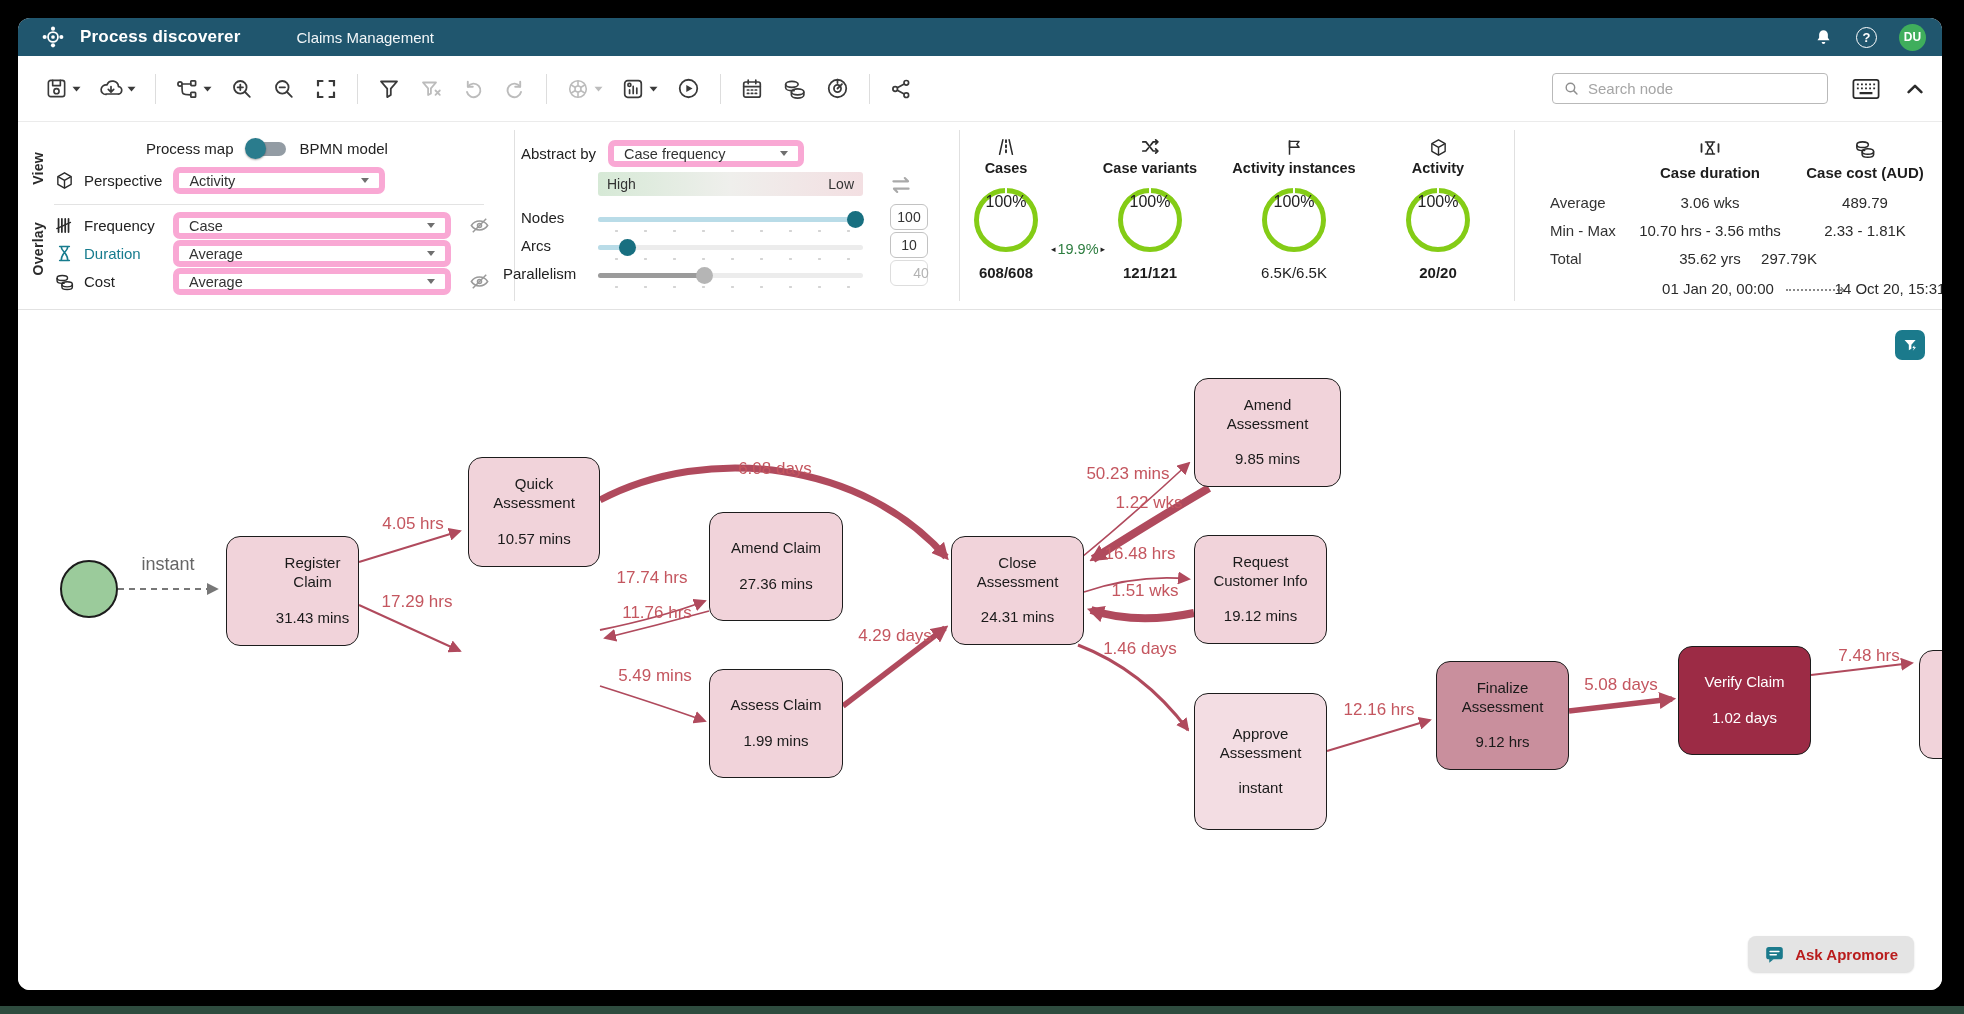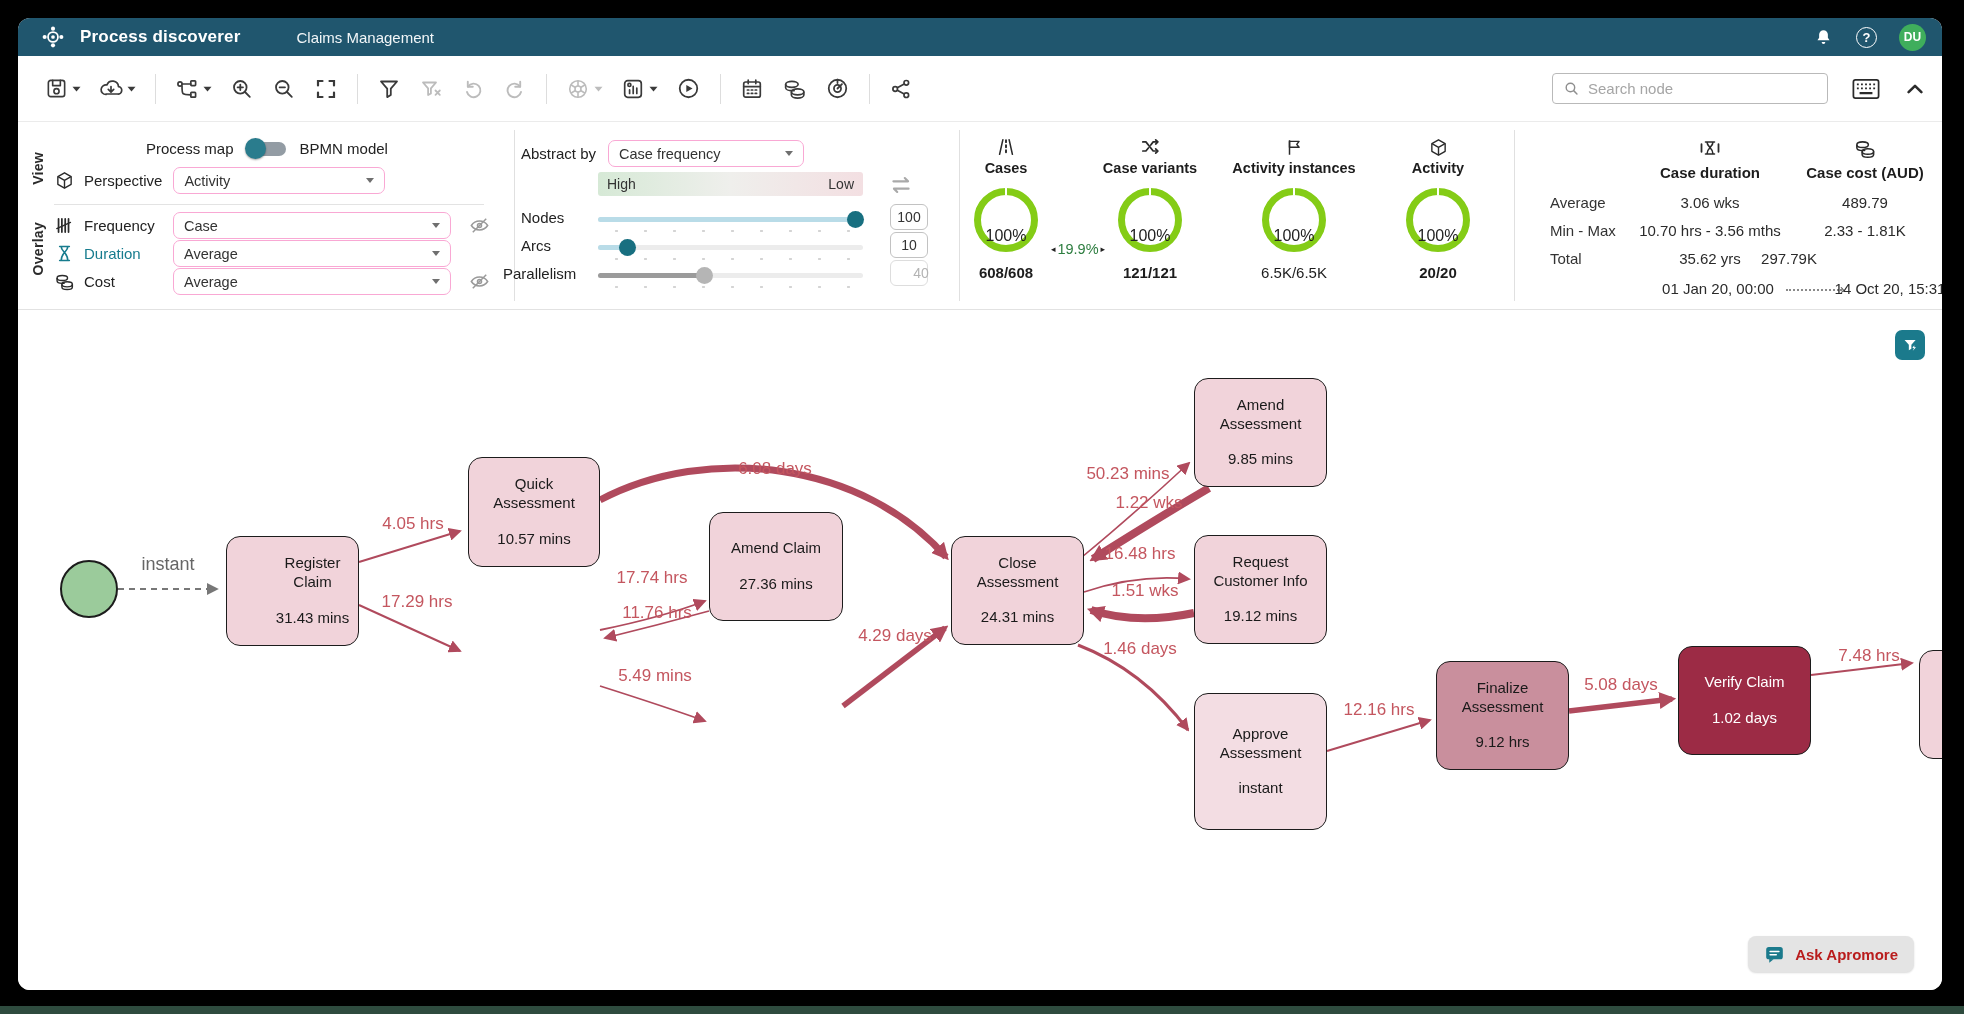--- a/index.html
+++ b/index.html
@@ -27,40 +27,40 @@
 .search-box { width:276px; height:31px; border:1px solid #b9b9b9; border-radius:4px; display:flex; align-items:center; padding:0 10px; gap:8px; color:#9a9a9a; }
 .search-box input { border:none; outline:none; flex:1; font-size:15px; font-family:"Liberation Sans",sans-serif; color:#444; }
 .search-box input::placeholder { color:#a5a5a5; }
 
 
 .controls { height:188px; position:relative; border-bottom:1px solid #e2e2e2; flex:0 0 auto; background:#fff; }
 .vsep { position:absolute; top:8px; bottom:8px; width:1px; background:#e0e0e0; }
 .vlabel { position:absolute; writing-mode:vertical-rl; transform:rotate(180deg); font-weight:700; font-size:14px; color:#2b2b2b; letter-spacing:.3px; }
 .ctl-row { position:absolute; display:flex; align-items:center; }
 .ctl-label { font-size:15px; color:#222; }
-.select { height:27px; border:1px solid #f9a8d4; border-radius:7px; display:flex; align-items:center; padding:0 10px; font-size:14.5px; color:#333; justify-content:space-between; background:#fff; cursor:pointer; }
+.select { height:27px; border:6px solid #f9a8d4; border-radius:7px; display:flex; align-items:center; padding:0 10px; font-size:14.5px; color:#333; justify-content:space-between; background:#fff; cursor:pointer; }
 .sel-caret { width:0; height:0; border-left:4.5px solid transparent; border-right:4.5px solid transparent; border-top:5.5px solid #6f6f6f; margin-left:10px; }
 .toggle { width:38px; height:14px; background:#939ca4; border-radius:7px; position:relative; cursor:pointer; }
 .toggle .knob { position:absolute; left:-3px; top:-4px; width:21px; height:21px; border-radius:50%; background:#2a7c8d; box-shadow:0 1px 2px rgba(0,0,0,.35); }
 .hdivider { position:absolute; height:1px; background:#e3e3e3; }
 .grad-bar { position:absolute; height:24px; border-radius:3px; background:linear-gradient(90deg,#d6e9d6 0%,#efefec 50%,#f3dfe2 100%); display:flex; align-items:center; justify-content:space-between; padding:0 9px; font-size:14px; color:#333; }
 .slider-row { position:absolute; height:20px; }
 .slider-track { position:absolute; top:8px; left:0; width:265px; height:5px; border-radius:3px; background:#ececec; }
 .slider-fill { position:absolute; top:0; left:0; height:5px; border-radius:3px; }
 .slider-knob { position:absolute; top:-6px; width:17px; height:17px; border-radius:50%; }
 .slider-ticks { position:absolute; top:20px; left:0; width:265px; height:4px;
   background-image:radial-gradient(circle,#d4d4d4 1.1px,transparent 1.3px); background-size:29px 4px; background-position:4px 0; }
 .val-box { position:absolute; width:38px; height:26px; border:1px solid #c2c2c2; border-radius:6px; display:flex; align-items:center; justify-content:center; font-size:14px; color:#333; }
 .val-box.disabled { border-color:#ddd; color:#b3b3b3;padding-left:24px; }
 
 
 .donut-col { position:absolute; transform:translateX(-50%); display:flex; flex-direction:column; align-items:center; width:150px; }
 .donut-icon { height:22px; color:#2b2b2b; display:flex; align-items:flex-end; }
 .donut-label { font-size:14.5px; font-weight:700; color:#1d1d1d; margin-top:2px; white-space:nowrap; }
-.donut { width:64px; height:64px; border-radius:50%; border:7px solid #84cc16; display:flex; align-items:flex-end; justify-content:center; margin-top:12px; position:relative; }
+.donut { width:64px; height:64px; border-radius:50%; border:5px solid #84cc16; display:flex; align-items:flex-start; justify-content:center; margin-top:12px; position:relative; }
 .donut::before { content:''; position:absolute; top:-10px; left:50%; transform:translateX(-50%); width:2px; height:10px; background:#fff; }
 .donut-pct { font-size:16px; color:#222; }
 .donut-val { font-size:15px; font-weight:700; color:#1d1d1d; margin-top:12px; white-space:nowrap; }
 .variant-ratio { position:absolute; display:flex; align-items:center; gap:2px; transform:translate(-50%,-50%); }
 .variant-ratio .arr { color:#222; font-size:9px; }
 .variant-ratio .pct { color:#2c7d3f; font-size:14.5px; }
 
 
 .sum-icon { position:absolute; transform:translateX(-50%); color:#2b2b2b; }
 .sum-head { position:absolute; transform:translateX(-50%); font-size:15px; font-weight:700; color:#1d1d1d; white-space:nowrap; }
@@ -531,25 +531,29 @@
         <div class="sub">31.43 mins</div>
       </div>
       <div class="map-node" style="left: 450px; top: 147px; width: 132px; height: 110px; background: rgb(241, 211, 218); color: rgb(26, 26, 26);">
         <div class="nm">Quick Assessment</div>
         <div class="sub">10.57 mins</div>
       </div>
       <div class="map-node" style="left: 691px; top: 202px; width: 134px; height: 109px; background: rgb(241, 211, 218); color: rgb(26, 26, 26);">
         <div class="nm">Amend Claim</div>
         <div class="sub">27.36 mins</div>
       </div>
+      <div class="map-node" style="left: 691px; top: 359px; width: 134px; height: 109px; background: rgb(241, 211, 218); color: rgb(26, 26, 26);">
+        <div class="nm">Assess Claim</div>
+        <div class="sub">1.99 mins</div>
+      </div>
       <div class="map-node" style="left: 933px; top: 226px; width: 133px; height: 109px; background: rgb(241, 211, 218); color: rgb(26, 26, 26);">
         <div class="nm">Close Assessment</div>
         <div class="sub">24.31 mins</div>
       </div>
-      <div class="map-node" style="left: 1176px; top: 68px; width: 133px; height: 109px; background: rgb(241, 211, 218); color: rgb(26, 26, 26);">
+      <div class="map-node" style="left: 1176px; top: 68px; width: 147px; height: 109px; background: rgb(241, 211, 218); color: rgb(26, 26, 26);">
         <div class="nm">Amend Assessment</div>
         <div class="sub">9.85 mins</div>
       </div>
       <div class="map-node" style="left: 1176px; top: 225px; width: 133px; height: 109px; background: rgb(241, 211, 218); color: rgb(26, 26, 26);">
         <div class="nm">Request Customer Info</div>
         <div class="sub">19.12 mins</div>
       </div>
       <div class="map-node" style="left: 1176px; top: 383px; width: 133px; height: 137px; background: rgb(243, 221, 227); color: rgb(26, 26, 26);">
         <div class="nm">Approve Assessment</div>
         <div class="sub">instant</div>

